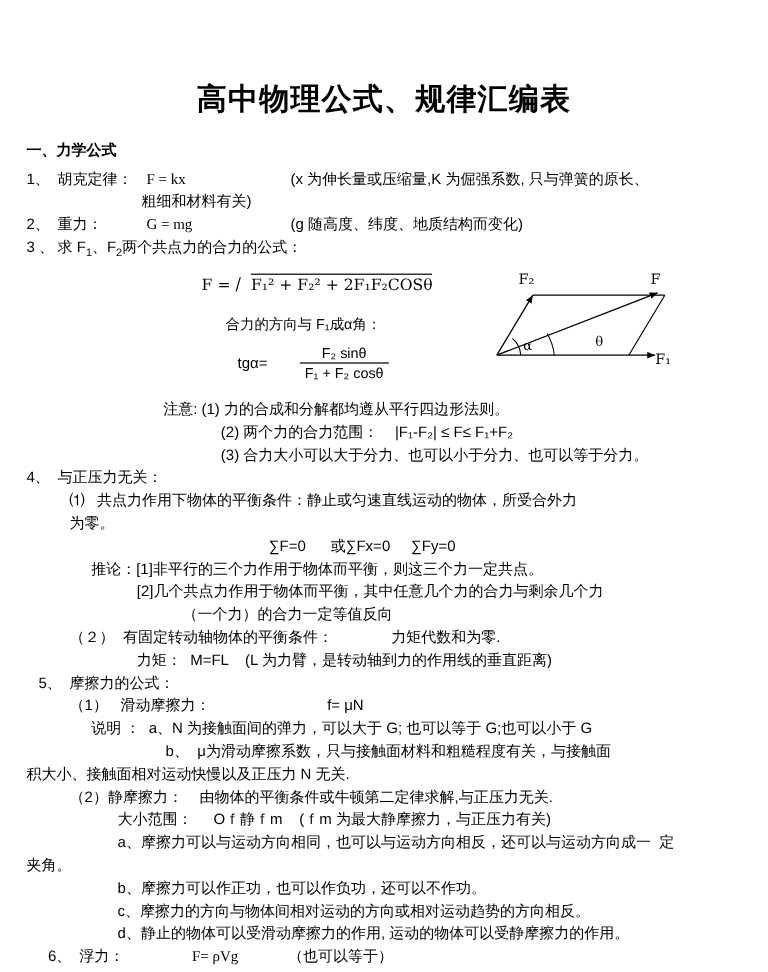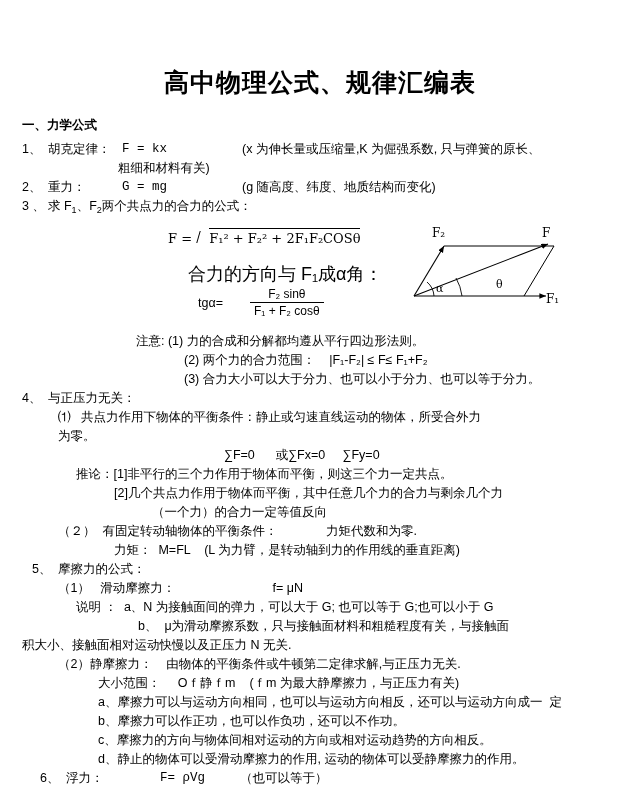--- a/index.html
+++ b/index.html
@@ -73,21 +73,21 @@
   .sqrt .bar{
     display:inline-block;
     border-top:1.3px solid #000;
     padding-top:2px;
   }
   .sub{font-size:9px;vertical-align:-3px;}
   .f-dir{
     position:absolute;
     left:170px;
     top:38px;
-    font-size:18px;
+    font-size:12px;
   }
   .frac{
     display:inline-block;
     text-align:center;
     vertical-align:middle;
     font-family:Liberation Sans, sans-serif;
     font-size:12px;
   }
   .frac .top{border-bottom:1.2px solid #000;padding:0 4px 1px 4px;display:block;}
   .frac .bot{padding:1px 4px 0 4px;display:block;}
@@ -107,21 +107,21 @@
     width:230px;
     height:100px;
   }
   .fig svg{display:block;}
   .fig-label{
     position:absolute;
     font-family:"DejaVu Serif","Liberation Serif",serif;
     font-size:12px;
   }
   .formula-inline{
-    font-family:Liberation Mono, monospace;
+    font-family:Liberation Serif, serif;
   }
 </style>
 </head>
 <body>
 
 <div class="page">
 
   <div class="doc-title">高中物理公式、规律汇编表</div>
 
   <div class="section-heading">一、力学公式</div>
@@ -209,20 +209,21 @@
     <span class="num">5、</span>
     <span>摩擦力的公式：</span>
   </div>
   <div class="line" style="padding-left:40px;">（1）   滑动摩擦力：                            f= μN</div>
   <div class="line" style="padding-left:58px;">说明 ：  a、N 为接触面间的弹力，可以大于 G; 也可以等于 G;也可以小于 G</div>
   <div class="line" style="padding-left:120px;">b、  μ为滑动摩擦系数，只与接触面材料和粗糙程度有关，与接触面</div>
   <div class="line" style="padding-left:4px;">积大小、接触面相对运动快慢以及正压力 N 无关.</div>
   <div class="line" style="padding-left:40px;">（2）静摩擦力：    由物体的平衡条件或牛顿第二定律求解,与正压力无关.</div>
   <div class="line" style="padding-left:80px;">大小范围：     Oｆ静ｆm    (ｆm 为最大静摩擦力，与正压力有关)</div>
   <div class="line" style="padding-left:80px;">a、摩擦力可以与运动方向相同，也可以与运动方向相反，还可以与运动方向成一  定</div>
+  <div class="line" style="padding-left:4px;">夹角。</div>
   <div class="line" style="padding-left:80px;">b、摩擦力可以作正功，也可以作负功，还可以不作功。</div>
   <div class="line" style="padding-left:80px;">c、摩擦力的方向与物体间相对运动的方向或相对运动趋势的方向相反。</div>
   <div class="line" style="padding-left:80px;">d、静止的物体可以受滑动摩擦力的作用, 运动的物体可以受静摩擦力的作用。</div>
 
   <div class="row" style="padding-left:22px;">
     <span class="num">6、</span>
     <span class="nm" style="width:94px;">浮力：</span>
     <span class="formula-inline" style="width:80px;display:inline-block;">F= ρVg</span>
     <span>（也可以等于）</span>
   </div>

